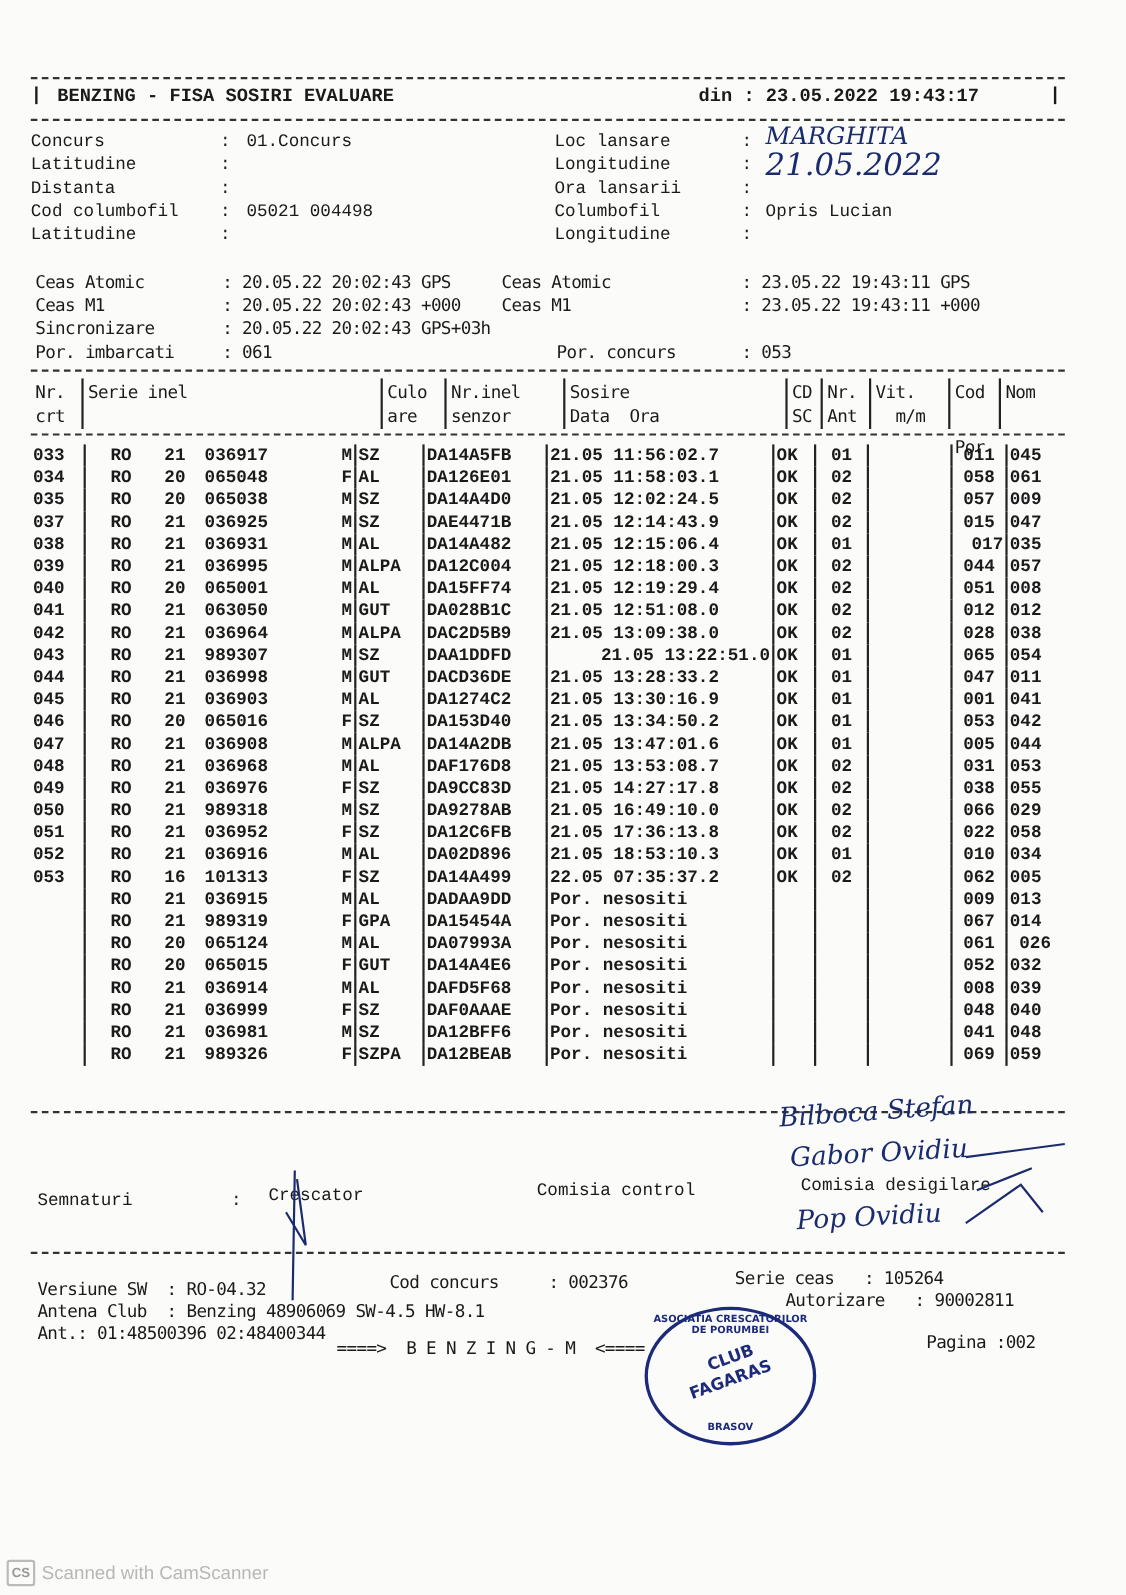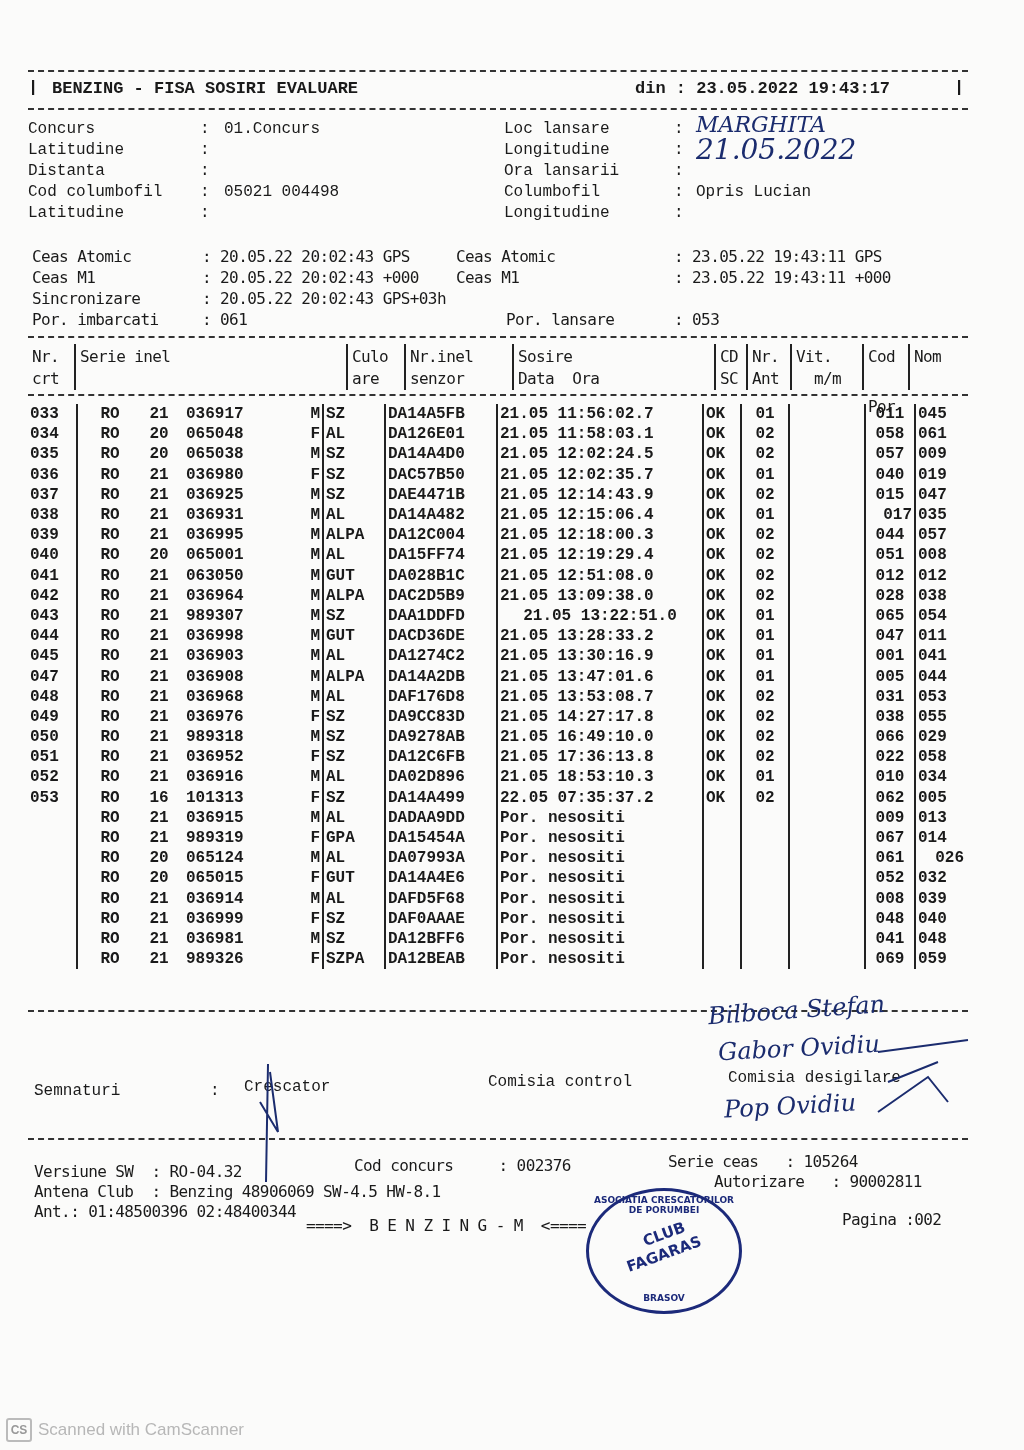--- a/index.html
+++ b/index.html
@@ -75,21 +75,21 @@
       <div class="abs cond" style="left: 4px; top: 206px;"><span>Ceas M1</span></div>
       <div class="abs cond" style="left: 174px; top: 206px;">: <span>20.05.22 20:02:43</span> <span>+000</span></div>
       <div class="abs cond" style="left: 4px; top: 227px;"><span>Sincronizare</span></div>
       <div class="abs cond" style="left: 174px; top: 227px;">: <span>20.05.22 20:02:43</span> <span>GPS+03h</span></div>
       <div class="abs cond" style="left: 4px; top: 248px;"><span>Por. imbarcati</span></div>
       <div class="abs cond" style="left: 174px; top: 248px;">: <span>061</span> <span></span></div>
       <div class="abs cond" style="left: 428px; top: 185px;"><span>Ceas Atomic</span></div>
       <div class="abs cond" style="left: 646px; top: 185px;">: <span>23.05.22 19:43:11</span> <span>GPS</span></div>
       <div class="abs cond" style="left: 428px; top: 206px;"><span>Ceas M1</span></div>
       <div class="abs cond" style="left: 646px; top: 206px;">: <span>23.05.22 19:43:11</span> <span>+000</span></div>
-      <div class="abs cond" style="left: 478px; top: 248px;"><span>Por. lansare</span></div>
+      <div class="abs cond" style="left: 478px; top: 248px;"><span>Por. concurs</span></div>
       <div class="abs cond" style="left: 646px; top: 248px;">: <span>053</span> <span></span></div>
     </div>
 
   <div class="dash" style="top:274px;"></div>
   <div id="table-head">
       <div class="abs cond" style="left: 4px; top: 285px;">Nr.</div>
       <div class="abs cond" style="left: 4px; top: 307px;">crt</div>
       <div class="abs cond" style="left: 52px; top: 285px;">Serie inel</div>
       <div class="abs cond" style="left: 52px; top: 307px;"></div>
       <div class="abs" style="left: 46px; top: 282px; width: 0px; height: 46px; border-left: 2px solid rgb(34, 34, 34);"></div>
@@ -161,35 +161,20 @@
           <td class="vb" style="width: 56px; min-width: 56px; max-width: 56px; text-align: left;">SZ</td>
           <td class="vb" style="width: 106px; min-width: 106px; max-width: 106px; text-align: left;">DA14A4D0</td>
           <td class="vb" style="width: 200px; min-width: 200px; max-width: 200px; text-align: left;">21.05 12:02:24.5</td>
           <td class="vb" style="width: 32px; min-width: 32px; max-width: 32px; text-align: left;">OK</td>
           <td class="vb" style="width: 42px; min-width: 42px; max-width: 42px; text-align: center;">02</td>
           <td class="vb" style="width: 70px; min-width: 70px; max-width: 70px; text-align: center;"></td>
           <td class="vb" style="width: 44px; min-width: 44px; max-width: 44px; text-align: center;">057</td>
           <td class="vb" style="width: 46px; min-width: 46px; max-width: 46px; text-align: left;">009</td>
         </tr>
         <tr>
-          <td style="width: 44px; min-width: 44px; max-width: 44px; text-align: left;">036</td>
-          <td class="vb" style="width: 44px; min-width: 44px; max-width: 44px; text-align: center; padding-left: 10px;">RO</td>
-          <td style="width: 46px; min-width: 46px; max-width: 46px; text-align: center;">21</td>
-          <td style="width: 108px; min-width: 108px; max-width: 108px; text-align: left;">036980</td>
-          <td style="width: 22px; min-width: 22px; max-width: 22px; text-align: right;">F</td>
-          <td class="vb" style="width: 56px; min-width: 56px; max-width: 56px; text-align: left;">SZ</td>
-          <td class="vb" style="width: 106px; min-width: 106px; max-width: 106px; text-align: left;">DAC57B50</td>
-          <td class="vb" style="width: 200px; min-width: 200px; max-width: 200px; text-align: left;">21.05 12:02:35.7</td>
-          <td class="vb" style="width: 32px; min-width: 32px; max-width: 32px; text-align: left;">OK</td>
-          <td class="vb" style="width: 42px; min-width: 42px; max-width: 42px; text-align: center;">01</td>
-          <td class="vb" style="width: 70px; min-width: 70px; max-width: 70px; text-align: center;"></td>
-          <td class="vb" style="width: 44px; min-width: 44px; max-width: 44px; text-align: center;">040</td>
-          <td class="vb" style="width: 46px; min-width: 46px; max-width: 46px; text-align: left;">019</td>
-        </tr>
-        <tr>
           <td style="width: 44px; min-width: 44px; max-width: 44px; text-align: left;">037</td>
           <td class="vb" style="width: 44px; min-width: 44px; max-width: 44px; text-align: center; padding-left: 10px;">RO</td>
           <td style="width: 46px; min-width: 46px; max-width: 46px; text-align: center;">21</td>
           <td style="width: 108px; min-width: 108px; max-width: 108px; text-align: left;">036925</td>
           <td style="width: 22px; min-width: 22px; max-width: 22px; text-align: right;">M</td>
           <td class="vb" style="width: 56px; min-width: 56px; max-width: 56px; text-align: left;">SZ</td>
           <td class="vb" style="width: 106px; min-width: 106px; max-width: 106px; text-align: left;">DAE4471B</td>
           <td class="vb" style="width: 200px; min-width: 200px; max-width: 200px; text-align: left;">21.05 12:14:43.9</td>
           <td class="vb" style="width: 32px; min-width: 32px; max-width: 32px; text-align: left;">OK</td>
           <td class="vb" style="width: 42px; min-width: 42px; max-width: 42px; text-align: center;">02</td>
@@ -273,21 +258,21 @@
           <td class="vb" style="width: 46px; min-width: 46px; max-width: 46px; text-align: left;">038</td>
         </tr>
         <tr>
           <td style="width: 44px; min-width: 44px; max-width: 44px; text-align: left;">043</td>
           <td class="vb" style="width: 44px; min-width: 44px; max-width: 44px; text-align: center; padding-left: 10px;">RO</td>
           <td style="width: 46px; min-width: 46px; max-width: 46px; text-align: center;">21</td>
           <td style="width: 108px; min-width: 108px; max-width: 108px; text-align: left;">989307</td>
           <td style="width: 22px; min-width: 22px; max-width: 22px; text-align: right;">M</td>
           <td class="vb" style="width: 56px; min-width: 56px; max-width: 56px; text-align: left;">SZ</td>
           <td class="vb" style="width: 106px; min-width: 106px; max-width: 106px; text-align: left;">DAA1DDFD</td>
-          <td class="vb" style="width: 200px; min-width: 200px; max-width: 200px; text-align: center;">21.05 13:22:51.0</td>
+          <td class="vb" style="width: 200px; min-width: 200px; max-width: 200px; text-align: right;">21.05 13:22:51.0</td>
           <td class="vb" style="width: 32px; min-width: 32px; max-width: 32px; text-align: left;">OK</td>
           <td class="vb" style="width: 42px; min-width: 42px; max-width: 42px; text-align: center;">01</td>
           <td class="vb" style="width: 70px; min-width: 70px; max-width: 70px; text-align: center;"></td>
           <td class="vb" style="width: 44px; min-width: 44px; max-width: 44px; text-align: center;">065</td>
           <td class="vb" style="width: 46px; min-width: 46px; max-width: 46px; text-align: left;">054</td>
         </tr>
         <tr>
           <td style="width: 44px; min-width: 44px; max-width: 44px; text-align: left;">044</td>
           <td class="vb" style="width: 44px; min-width: 44px; max-width: 44px; text-align: center; padding-left: 10px;">RO</td>
           <td style="width: 46px; min-width: 46px; max-width: 46px; text-align: center;">21</td>
@@ -311,20 +296,35 @@
           <td class="vb" style="width: 56px; min-width: 56px; max-width: 56px; text-align: left;">AL</td>
           <td class="vb" style="width: 106px; min-width: 106px; max-width: 106px; text-align: left;">DA1274C2</td>
           <td class="vb" style="width: 200px; min-width: 200px; max-width: 200px; text-align: left;">21.05 13:30:16.9</td>
           <td class="vb" style="width: 32px; min-width: 32px; max-width: 32px; text-align: left;">OK</td>
           <td class="vb" style="width: 42px; min-width: 42px; max-width: 42px; text-align: center;">01</td>
           <td class="vb" style="width: 70px; min-width: 70px; max-width: 70px; text-align: center;"></td>
           <td class="vb" style="width: 44px; min-width: 44px; max-width: 44px; text-align: center;">001</td>
           <td class="vb" style="width: 46px; min-width: 46px; max-width: 46px; text-align: left;">041</td>
         </tr>
         <tr>
+          <td style="width: 44px; min-width: 44px; max-width: 44px; text-align: left;">046</td>
+          <td class="vb" style="width: 44px; min-width: 44px; max-width: 44px; text-align: center; padding-left: 10px;">RO</td>
+          <td style="width: 46px; min-width: 46px; max-width: 46px; text-align: center;">20</td>
+          <td style="width: 108px; min-width: 108px; max-width: 108px; text-align: left;">065016</td>
+          <td style="width: 22px; min-width: 22px; max-width: 22px; text-align: right;">F</td>
+          <td class="vb" style="width: 56px; min-width: 56px; max-width: 56px; text-align: left;">SZ</td>
+          <td class="vb" style="width: 106px; min-width: 106px; max-width: 106px; text-align: left;">DA153D40</td>
+          <td class="vb" style="width: 200px; min-width: 200px; max-width: 200px; text-align: left;">21.05 13:34:50.2</td>
+          <td class="vb" style="width: 32px; min-width: 32px; max-width: 32px; text-align: left;">OK</td>
+          <td class="vb" style="width: 42px; min-width: 42px; max-width: 42px; text-align: center;">01</td>
+          <td class="vb" style="width: 70px; min-width: 70px; max-width: 70px; text-align: center;"></td>
+          <td class="vb" style="width: 44px; min-width: 44px; max-width: 44px; text-align: center;">053</td>
+          <td class="vb" style="width: 46px; min-width: 46px; max-width: 46px; text-align: left;">042</td>
+        </tr>
+        <tr>
           <td style="width: 44px; min-width: 44px; max-width: 44px; text-align: left;">047</td>
           <td class="vb" style="width: 44px; min-width: 44px; max-width: 44px; text-align: center; padding-left: 10px;">RO</td>
           <td style="width: 46px; min-width: 46px; max-width: 46px; text-align: center;">21</td>
           <td style="width: 108px; min-width: 108px; max-width: 108px; text-align: left;">036908</td>
           <td style="width: 22px; min-width: 22px; max-width: 22px; text-align: right;">M</td>
           <td class="vb" style="width: 56px; min-width: 56px; max-width: 56px; text-align: left;">ALPA</td>
           <td class="vb" style="width: 106px; min-width: 106px; max-width: 106px; text-align: left;">DA14A2DB</td>
           <td class="vb" style="width: 200px; min-width: 200px; max-width: 200px; text-align: left;">21.05 13:47:01.6</td>
           <td class="vb" style="width: 32px; min-width: 32px; max-width: 32px; text-align: left;">OK</td>
           <td class="vb" style="width: 42px; min-width: 42px; max-width: 42px; text-align: center;">01</td>
@@ -458,21 +458,21 @@
           <td style="width: 46px; min-width: 46px; max-width: 46px; text-align: center;">20</td>
           <td style="width: 108px; min-width: 108px; max-width: 108px; text-align: left;">065124</td>
           <td style="width: 22px; min-width: 22px; max-width: 22px; text-align: right;">M</td>
           <td class="vb" style="width: 56px; min-width: 56px; max-width: 56px; text-align: left;">AL</td>
           <td class="vb" style="width: 106px; min-width: 106px; max-width: 106px; text-align: left;">DA07993A</td>
           <td class="vb" style="width: 200px; min-width: 200px; max-width: 200px; text-align: left;">Por. nesositi</td>
           <td class="vb" style="width: 32px; min-width: 32px; max-width: 32px; text-align: left;"></td>
           <td class="vb" style="width: 42px; min-width: 42px; max-width: 42px; text-align: center;"></td>
           <td class="vb" style="width: 70px; min-width: 70px; max-width: 70px; text-align: center;"></td>
           <td class="vb" style="width: 44px; min-width: 44px; max-width: 44px; text-align: center;">061</td>
-          <td class="vb" style="width: 46px; min-width: 46px; max-width: 46px; text-align: right;">026</td>
+          <td class="vb" style="width: 46px; min-width: 46px; max-width: 46px; text-align: center;">026</td>
         </tr>
         <tr>
           <td style="width: 44px; min-width: 44px; max-width: 44px; text-align: left;"></td>
           <td class="vb" style="width: 44px; min-width: 44px; max-width: 44px; text-align: center; padding-left: 10px;">RO</td>
           <td style="width: 46px; min-width: 46px; max-width: 46px; text-align: center;">20</td>
           <td style="width: 108px; min-width: 108px; max-width: 108px; text-align: left;">065015</td>
           <td style="width: 22px; min-width: 22px; max-width: 22px; text-align: right;">F</td>
           <td class="vb" style="width: 56px; min-width: 56px; max-width: 56px; text-align: left;">GUT</td>
           <td class="vb" style="width: 106px; min-width: 106px; max-width: 106px; text-align: left;">DA14A4E6</td>
           <td class="vb" style="width: 200px; min-width: 200px; max-width: 200px; text-align: left;">Por. nesositi</td>

